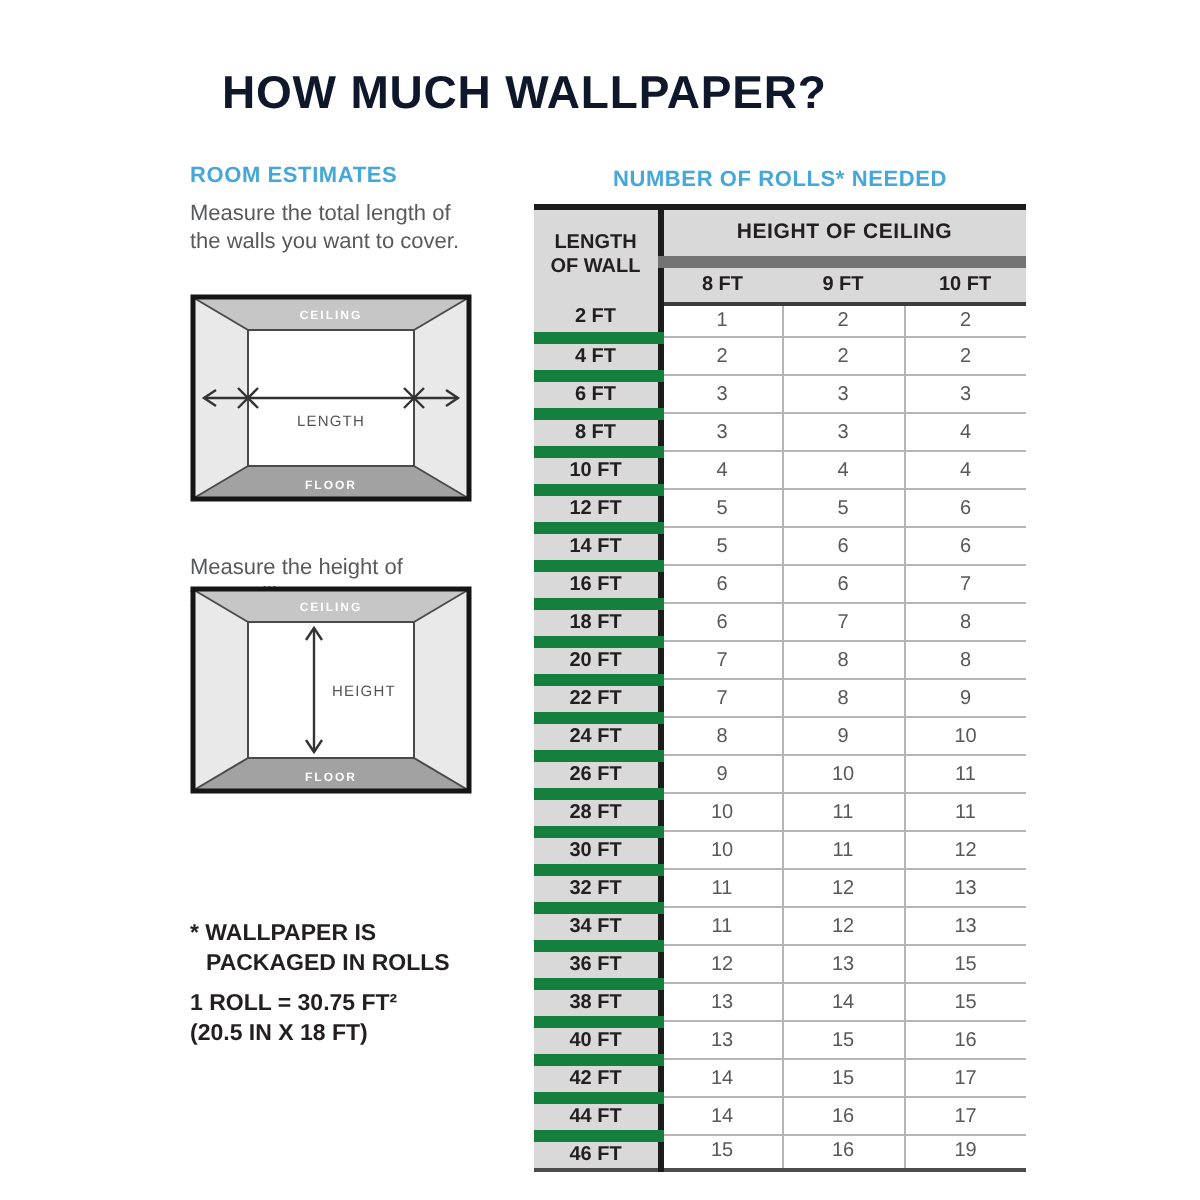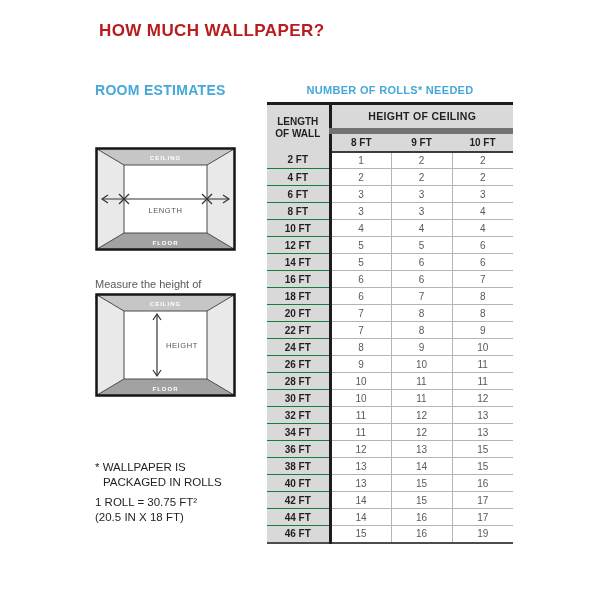--- a/index.html
+++ b/index.html
@@ -4,45 +4,45 @@
 <style>
   * { box-sizing: border-box; }
   html, body { margin: 0; padding: 0; }
   body {
     width: 600px; height: 600px; background: #ffffff;
     font-family: "Liberation Sans", sans-serif;
   }
   .page { position: relative; width: 600px; height: 600px; background: #fff; overflow: hidden; }
 
   .page-title {
-    position: absolute; left: 95px; top: 17px; margin: 4px;
-    font-size: 17px; font-weight: bold; color: #b91c1c; letter-spacing: 0.4px;
+    position: absolute; left: 95px; top: 17px; margin: 16px;
+    font-size: 23px; font-weight: bold; color: #0f172a; letter-spacing: 0.4px;
   }
 
   .section-heading {
     position: absolute; left: 95px; margin: 0;
-    font-size: 14px; font-weight: bold; color: #45a8d8; letter-spacing: 0.3px;
+    font-size: 11px; font-weight: bold; color: #45a8d8; letter-spacing: 0.3px;
   }
   #room-estimates-heading { top: 82px; }
 
   .para {
     position: absolute; left: 95px; margin: 0; width: 160px;
     font-size: 11px; color: #58595b; line-height: 1.28; white-space: pre-line;
   }
   #instruction-length { top: 100px; }
   #instruction-height { top: 277px; }
   #instruction-chart  { top: 406px; }
 
   .diagram { position: absolute; left: 95px; width: 141px; height: 104px; }
   #length-diagram { top: 147px; }
   #height-diagram { top: 293px; }
 
   .note {
     position: absolute; left: 95px; margin: 0;
-    font-size: 11.5px; font-weight: normal; color: #231f20; line-height: 1.3;
+    font-size: 11.5px; font-weight: bold; color: #231f20; line-height: 1.3;
   }
   #packaging-note { top: 460px; }
   #packaging-note .indent { padding-left: 8px; }
   #roll-spec { top: 495px; }
 
   .table-title {
     position: absolute; left: 267px; top: 84px; width: 246px; margin: 0;
     text-align: center; font-size: 11px; font-weight: bold; color: #45a8d8; letter-spacing: 0.3px;
   }
 
@@ -63,21 +63,21 @@
     font-size: 10.5px; height: 27px; letter-spacing: 0.3px;
     border-bottom: 6px solid #737373; text-align: center;
   }
   th.sub-header {
     font-size: 10px; height: 21px;
     border-bottom: 2px solid #3c3c3c; text-align: center;
   }
 
   .rolls-table tbody th {
     font-size: 10px; height: 17px; text-align: center;
-    border-bottom: 1px solid #15803d; border-right: 3px solid #1c1c1c;
+    border-bottom: 6px solid #15803d; border-right: 3px solid #1c1c1c;
   }
   .rolls-table tbody td {
     background: #fff; font-size: 10px; color: #58595b; text-align: center;
     border-bottom: 1px solid #b5b5b5;
   }
   .rolls-table tbody td + td { border-left: 1px solid #b5b5b5; }
   .rolls-table tbody tr:last-child th,
   .rolls-table tbody tr:last-child td { border-bottom: 2px solid #4c4c4c; }
 
   svg text { font-family: "Liberation Sans", sans-serif; }
@@ -86,20 +86,22 @@
 </style>
 </head>
 <body>
 
 <div class="page">
 
   <h1 class="page-title">HOW MUCH WALLPAPER?</h1>
 
   <h2 class="section-heading" id="room-estimates-heading">ROOM ESTIMATES</h2>
 
+  <p class="para" id="instruction-length">Measure the total length of
+the walls you want to cover.</p>
 
   <svg class="diagram" id="length-diagram" viewBox="0 0 141 104">
     <polygon points="2,2 139,2 112,18 29,18" fill="#c6c6c6"></polygon>
     <polygon points="2,102 139,102 112,86 29,86" fill="#a2a2a2"></polygon>
     <polygon points="2,2 29,18 29,86 2,102" fill="#e9e9e9"></polygon>
     <polygon points="139,2 112,18 112,86 139,102" fill="#e9e9e9"></polygon>
     <rect x="29" y="18" width="83" height="68" fill="#ffffff" stroke="#4a4a4a" stroke-width="1"></rect>
     <line x1="2" y1="2" x2="29" y2="18" stroke="#4a4a4a" stroke-width="1"></line>
     <line x1="139" y1="2" x2="112" y2="18" stroke="#4a4a4a" stroke-width="1"></line>
     <line x1="2" y1="102" x2="29" y2="86" stroke="#4a4a4a" stroke-width="1"></line>

